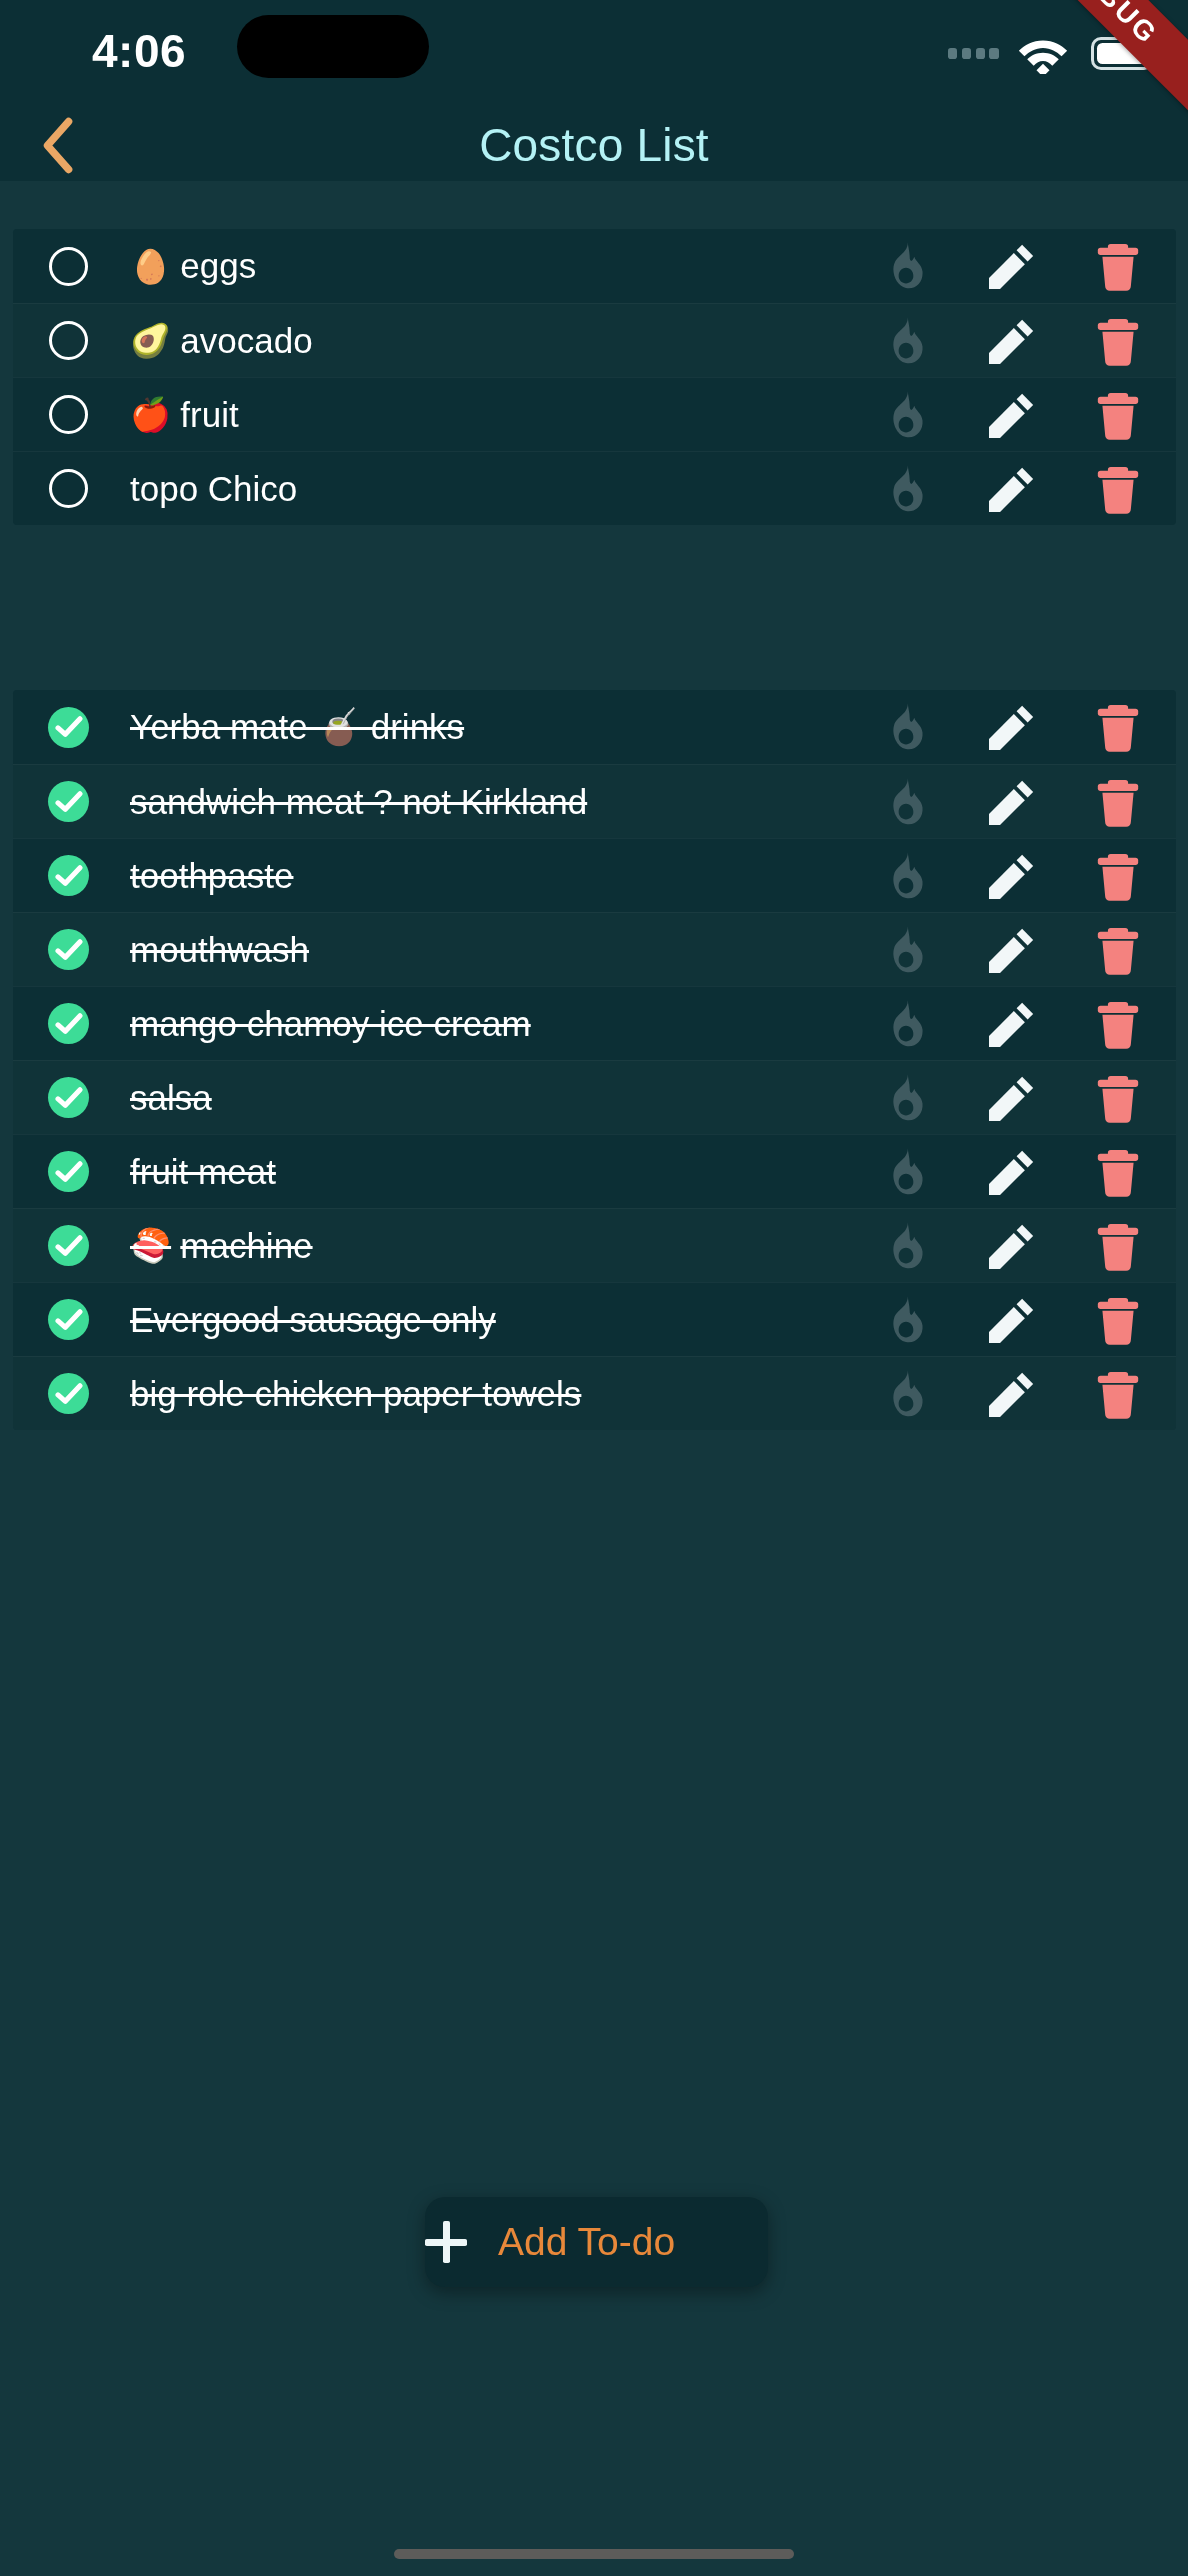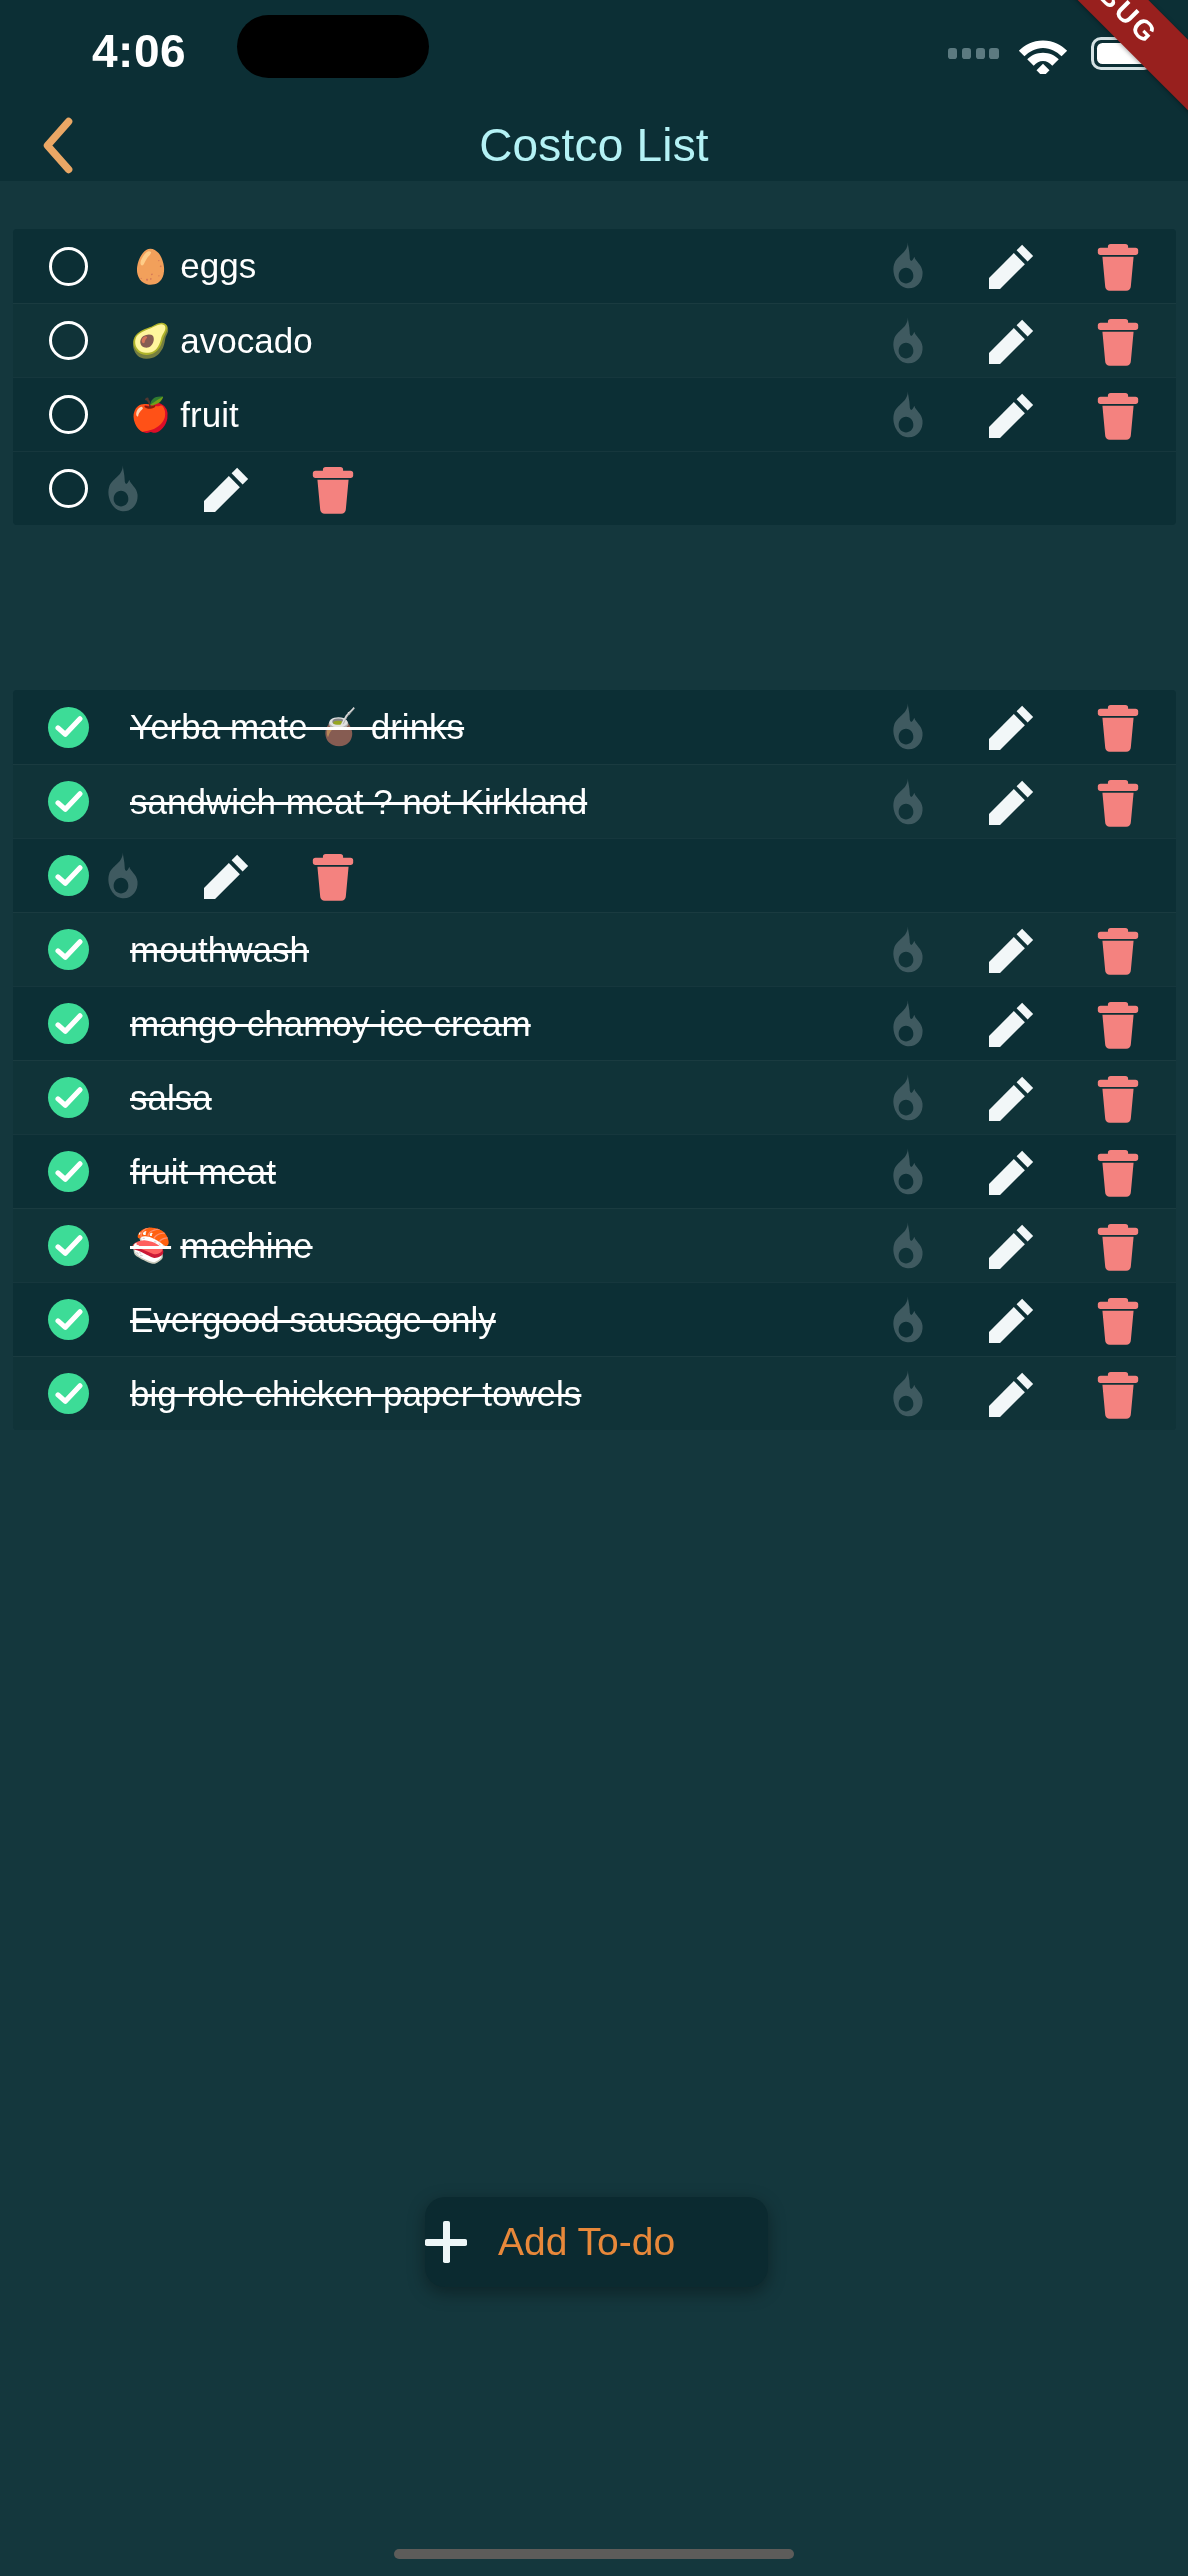--- a/index.html
+++ b/index.html
@@ -272,20 +272,23 @@
     <path d="M16 4 h16 a3 3 0 0 1 3 3 v2 h-22 v-2 a3 3 0 0 1 3 -3 Z" fill="#f4827f"></path>
     <path d="M7 18 h34 l-3 32 a5 5 0 0 1 -5 5 h-18 a5 5 0 0 1 -5 -5 Z" fill="#f4827f"></path>
   </svg>
             </div>
        </div>
         </div>
         <div class="row">
           <div class="check">
             <div class="circle"></div>
           </div>
+       <div class="label">
+         <span>topo Chico</span>
+       </div>
        <div class="actions">
          <div class="act">
               <svg width="44" height="52" viewBox="0 0 48 56">
     <path d="M26 2 C26 14 14 16 11 26 C8 36 14 50 24 52 C35 54 43 45 42 34
              C41 26 35 24 33 18 C31 24 28 24 28 18 C28 12 26 6 26 2 Z
              M24 30 C29 30 32 34 32 39 C32 44 28 47 24 47 C20 47 16 44 16 39 C16 34 19 30 24 30 Z" fill="#3f5a60" fill-rule="evenodd"></path>
   </svg>
             </div>
          <div class="act">
               <svg width="46" height="46" viewBox="0 0 50 50">
@@ -373,20 +376,23 @@
        </div>
         </div>
         <div class="row">
           <div class="check">
             <div class="filled">
               <svg width="28" height="22" viewBox="0 0 30 24">
     <polyline points="3,13 11,20 27,3" fill="none" stroke="#ffffff" stroke-width="5.5" stroke-linecap="round" stroke-linejoin="round"></polyline>
   </svg>
             </div>
           </div>
+       <div class="label done">
+         <span>toothpaste</span>
+       </div>
        <div class="actions">
          <div class="act">
               <svg width="44" height="52" viewBox="0 0 48 56">
     <path d="M26 2 C26 14 14 16 11 26 C8 36 14 50 24 52 C35 54 43 45 42 34
              C41 26 35 24 33 18 C31 24 28 24 28 18 C28 12 26 6 26 2 Z
              M24 30 C29 30 32 34 32 39 C32 44 28 47 24 47 C20 47 16 44 16 39 C16 34 19 30 24 30 Z" fill="#3f5a60" fill-rule="evenodd"></path>
   </svg>
             </div>
          <div class="act">
               <svg width="46" height="46" viewBox="0 0 50 50">

